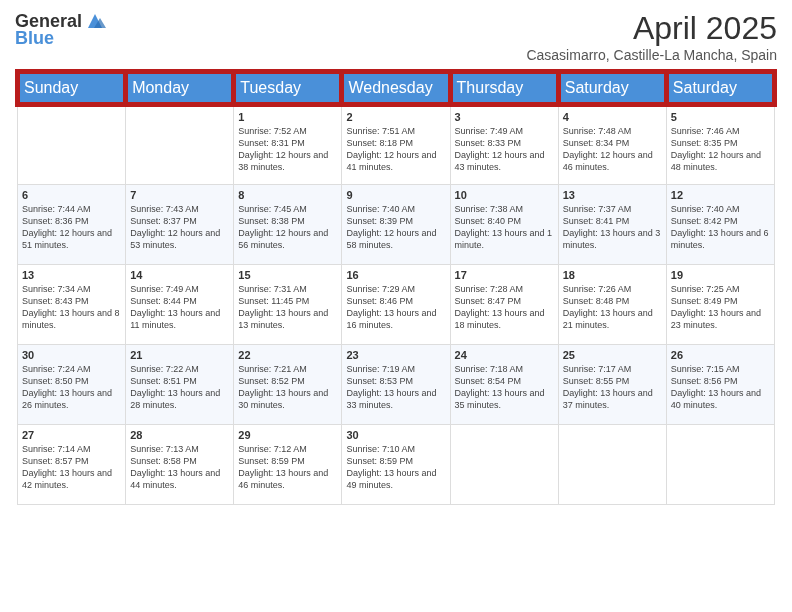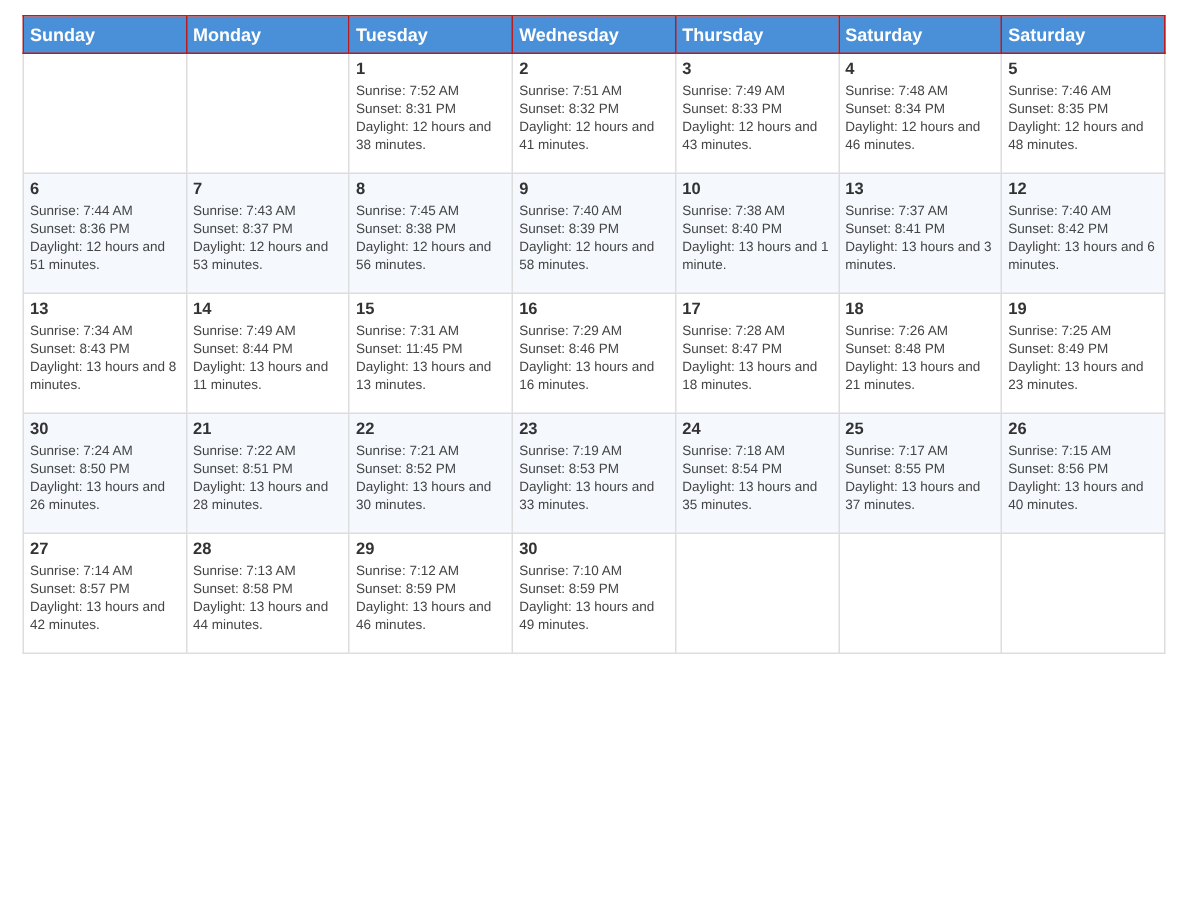--- a/index.html
+++ b/index.html
@@ -52,25 +52,25 @@
       color: #555;
     }
     table {
       width: 100%;
       border-collapse: collapse;
       table-layout: fixed;
     }
     thead tr th {
       background-color: #4a90d9;
       color: #fff;
-      font-size: 12px;
-      font-weight: bold;
+      font-size: 16px;
+      font-weight: normal;
       padding: 5px 4px;
       text-align: left;
-      border: 1px solid #b91c1c;
+      border: 5px solid #b91c1c;
     }
     tbody tr td {
       vertical-align: top;
       font-size: 9.5px;
       color: #333;
       padding: 4px 4px;
       border: 1px solid #ddd;
       height: 80px;
       background: #fff;
     }
@@ -89,20 +89,38 @@
       line-height: 1.35;
     }
     .empty-cell {
       background: #fff !important;
     }
   </style>
 </head>
 <body>
 
 <div class="container">
+  <div class="header">
+    <div class="logo">
+      <div style="display:flex;flex-direction:column;align-items:flex-start;">
+        <div style="display:flex;align-items:center;">
+          <span class="logo-text-general">General</span>
+          <svg class="logo-icon" viewBox="0 0 22 22" xmlns="http://www.w3.org/2000/svg">
+            <polygon points="4,18 11,4 18,18" fill="#4a90d9"></polygon>
+            <polygon points="10,18 16,8 22,18" fill="#2a6db5" opacity="0.7"></polygon>
+          </svg>
+        </div>
+        <span class="logo-text-blue" style="margin-top:-4px;">Blue</span>
+      </div>
+    </div>
+    <div class="title-block">
+      <div class="month-title">April 2025</div>
+      <div class="location-title">Casasimarro, Castille-La Mancha, Spain</div>
+    </div>
+  </div>
 
   <table>
     <thead>
       <tr>
         <th><span>Sunday</span></th>
         <th><span>Monday</span></th>
         <th><span>Tuesday</span></th>
         <th><span>Wednesday</span></th>
         <th><span>Thursday</span></th>
         <th><span>Saturday</span></th>
@@ -115,21 +133,21 @@
           <td class="empty-cell"></td>
           <td>
             <span class="day-num">1</span>
             <div class="day-info">Sunrise: 7:52 AM
 Sunset: 8:31 PM
 Daylight: 12 hours and 38 minutes.</div>
           </td>
           <td>
             <span class="day-num">2</span>
             <div class="day-info">Sunrise: 7:51 AM
-Sunset: 8:32 PM
+Sunset: 8:18 PM
 Daylight: 12 hours and 41 minutes.</div>
           </td>
           <td>
             <span class="day-num">3</span>
             <div class="day-info">Sunrise: 7:49 AM
 Sunset: 8:33 PM
 Daylight: 12 hours and 43 minutes.</div>
           </td>
           <td>
             <span class="day-num">4</span>

